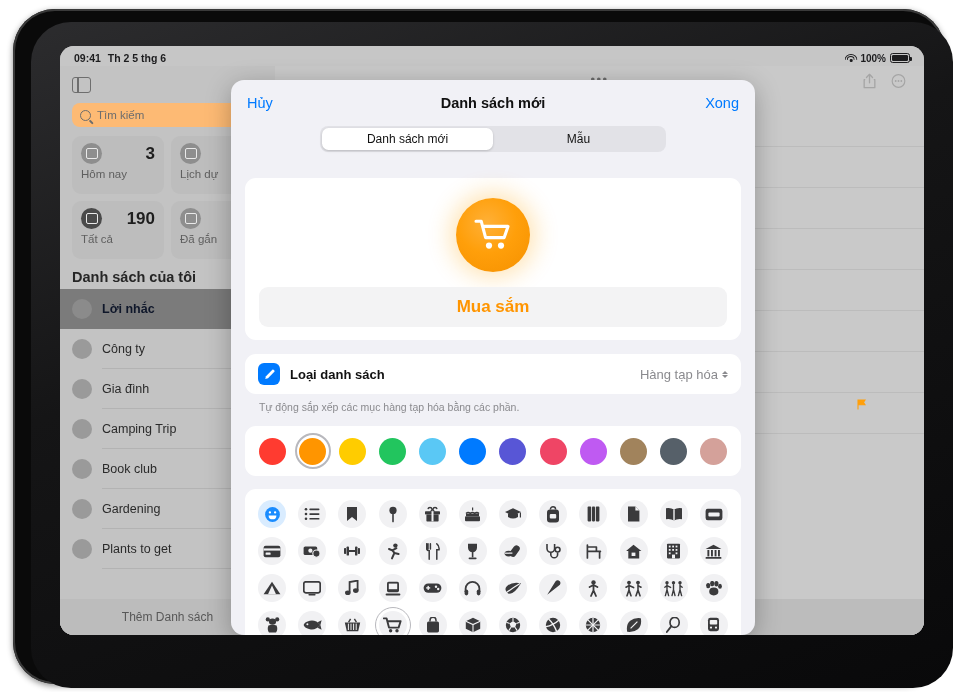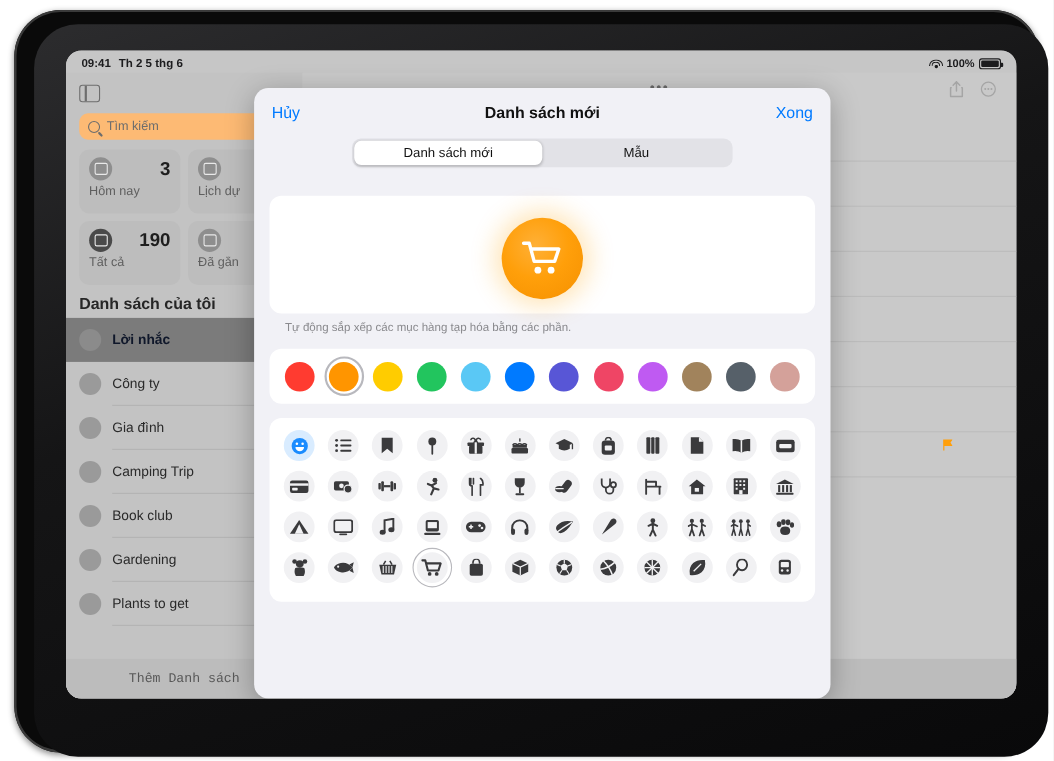--- a/index.html
+++ b/index.html
@@ -79,21 +79,21 @@
   .tb-ico{width:15px;height:16px;opacity:.45;}
   .center-dots{position:absolute;left:50%;top:6px;transform:translateX(-50%);color:#6a6a6a;font-size:13px;letter-spacing:1.4px;}
   .ct-rows{position:absolute;left:0;right:0;top:40px;}
   .ct-row{height:40px;border-bottom:1px solid #bcbcbc;}
   .flag-mark{position:absolute;right:58px;top:333px;width:9px;height:11px;}
   #bottom-bar{
     position:absolute;left:0;right:0;bottom:0;height:36px;
     background:#bcbcbc;display:flex;align-items:center;
   }
   .bb-left{width:215px;flex:none;display:flex;align-items:center;justify-content:center;
-    font-size:12px;color:#585858;border-right:1px solid #aeaeae;height:100%;font-family:Liberation Mono, monospace;}
+    font-size:12px;color:#585858;border-right:1px solid #aeaeae;height:100%;}
   .bb-right{flex:1;display:flex;align-items:center;gap:7px;padding-left:78px;
     font-size:12px;color:#7e7e7e;}
   .plus-circ{width:15px;height:15px;border-radius:50%;background:#9a9a9a;position:relative;}
   .plus-circ::before,.plus-circ::after{content:"";position:absolute;background:#cfcfcf;border-radius:1px;}
   .plus-circ::before{left:3.5px;right:3.5px;top:6.8px;height:1.6px;}
   .plus-circ::after{top:3.5px;bottom:3.5px;left:6.8px;width:1.6px;}
   #home-indicator{position:absolute;left:50%;transform:translateX(-50%);bottom:6px;
     width:206px;height:5px;border-radius:3px;background:#1b1b1b;}
 
   
@@ -318,22 +318,38 @@
       <div id="modal-scroll">
 
         <div class="card" id="icon-preview-card">
           <div id="big-icon">
             <svg width="38" height="34" viewBox="0 0 38 34">
               <path d="M2 3.2 H7.2 L11.6 19.6 H30.2 L34 8.4 H9.6" stroke="#fff" stroke-width="3.1" fill="none" stroke-linecap="round" stroke-linejoin="round"></path>
               <circle cx="15" cy="27.6" r="3.1" fill="#fff"></circle>
               <circle cx="27" cy="27.6" r="3.1" fill="#fff"></circle>
             </svg>
           </div>
-        </div>
-
+          <div id="name-field" placeholder="Tên danh sách">Mua sắm</div>
+        </div>
+
+        <div class="card" id="type-card">
+          <span class="sq-ico">
+            <svg width="13" height="13" viewBox="0 0 13 13">
+              <path d="M9.6 1.6 a2 2 0 0 1 2 2 L5 10.2 L2.2 11 L3 8.2 Z" fill="#fff"></path>
+            </svg>
+          </span>
+          <span id="type-label">Loại danh sách</span>
+          <span id="type-value">
+            <span>Hàng tạp hóa</span>
+            <span class="updown">
+                <i></i>
+                <i></i>
+              </span>
+          </span>
+        </div>
         <div id="type-note">Tự động sắp xếp các mục hàng tạp hóa bằng các phần.</div>
 
         <div class="card" id="color-card">
           <span class="swatch" style="background:#ff3b30"></span>
           <span class="swatch sel" style="background:#ff9500"></span>
           <span class="swatch" style="background:#ffcc00"></span>
           <span class="swatch" style="background:#22c55e"></span>
           <span class="swatch" style="background:#5ac8f5"></span>
           <span class="swatch" style="background:#007aff"></span>
           <span class="swatch" style="background:#5856d6"></span>

